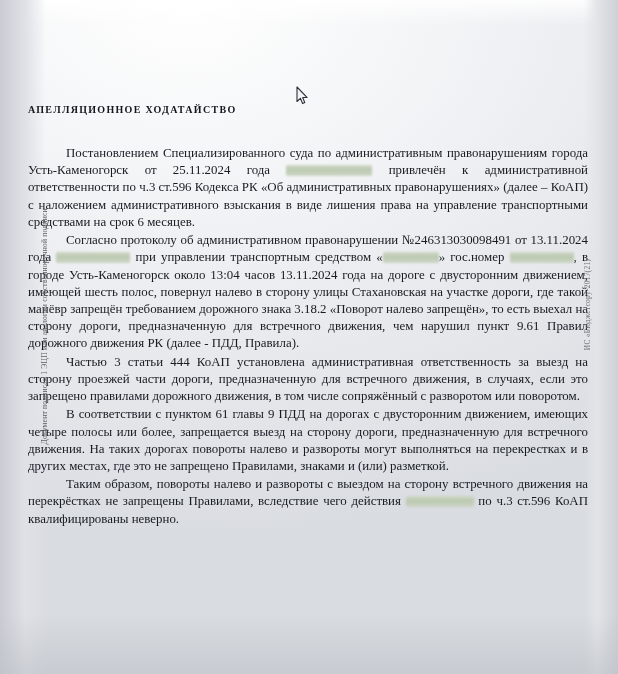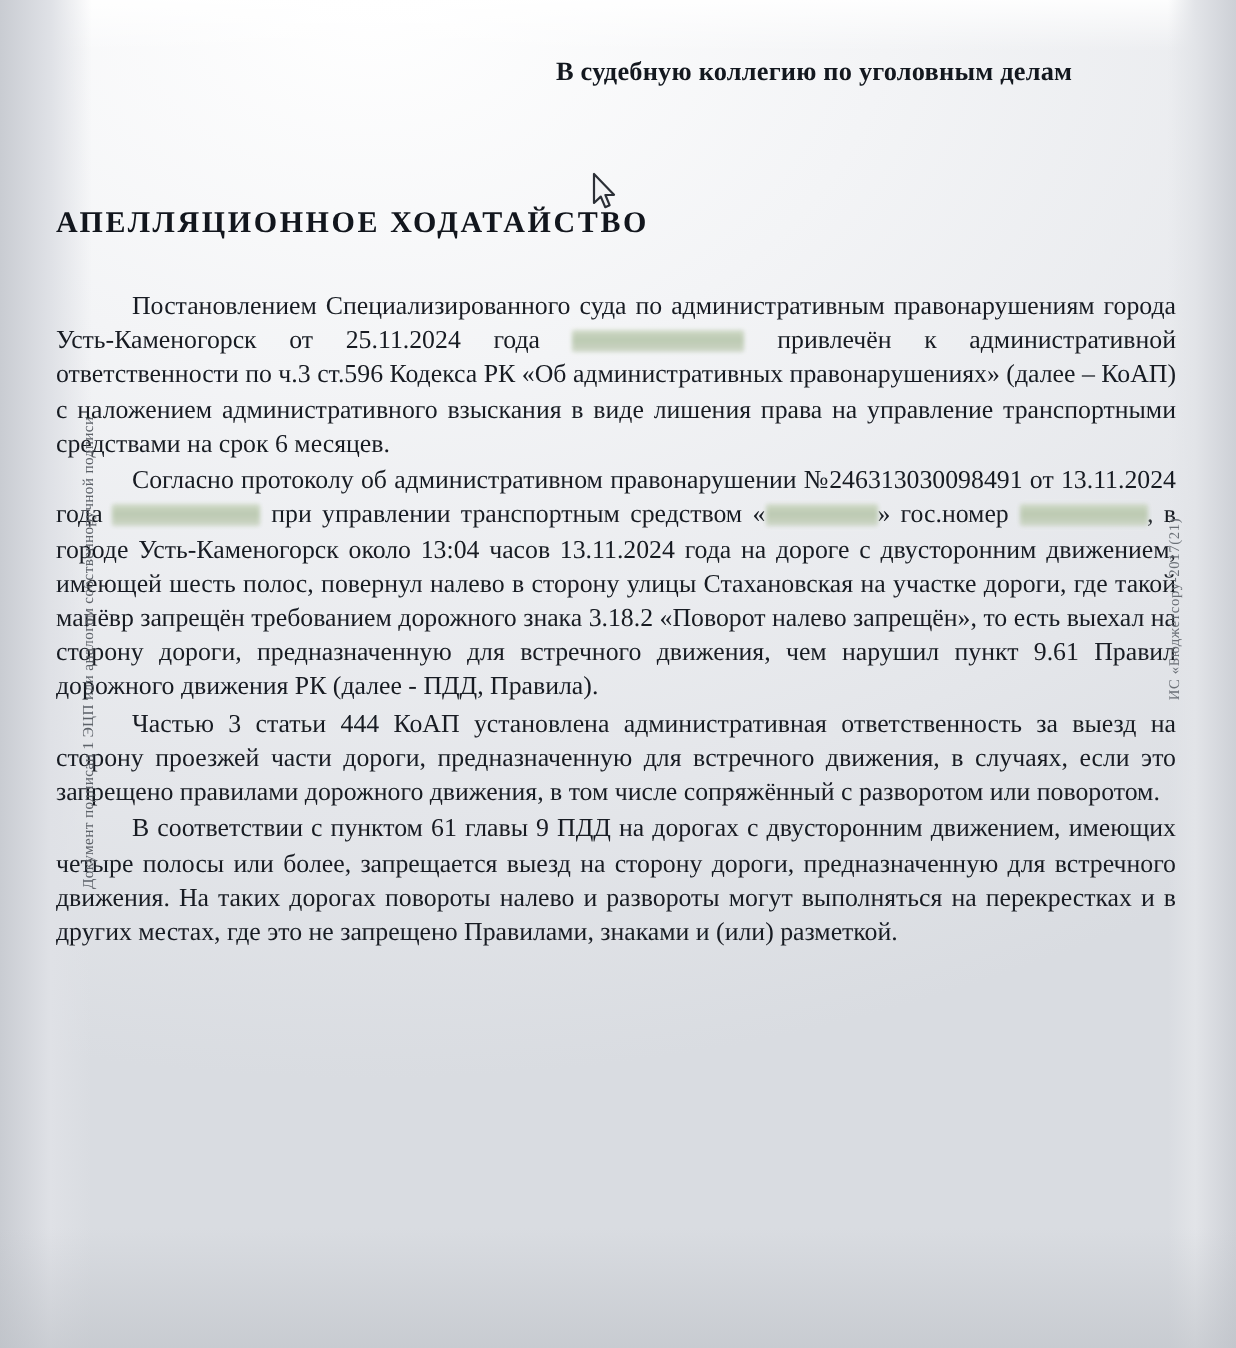--- a/index.html
+++ b/index.html
@@ -59,21 +59,21 @@
     font-weight: bold;
     line-height: 1.32;
     color: #13181f;
     letter-spacing: 0.1px;
   }
 
   .doc-title {
     position: absolute;
     left: 28px;
     top: 104px;
-    font-size: 15px;
+    font-size: 10px;
     font-weight: bold;
     letter-spacing: 1.3px;
     color: #12161d;
   }
 
   .body {
     position: absolute;
     left: 28px;
     top: 145px;
     width: 560px;
@@ -149,30 +149,30 @@
 <div id="page">
   <div id="paper"></div>
   <div id="shade-top"></div>
   <div id="shade-left"></div>
   <div id="shade-right"></div>
   <div id="shade-bottom"></div>
 
   <div class="doc">
 
     <div class="addressee">
-      <div>В судебную коллегию по уголовным делам</div>
     </div>
 
     <div class="doc-title">АПЕЛЛЯЦИОННОЕ ХОДАТАЙСТВО</div>
 
     <div class="body" id="body-text">
         <p>Постановлением Специализированного суда по административным правонарушениям города Усть-Каменогорск от 25.11.2024 года <span class="redact w2"></span> привлечён к административной ответственности по ч.3 ст.596 Кодекса РК «Об административных правонарушениях» (далее – КоАП) с наложением административного взыскания в виде лишения права на управление транспортными средствами на срок 6 месяцев.</p>
         <p>Согласно протоколу об административном правонарушении №246313030098491 от 13.11.2024 года <span class="redact w3"></span> при управлении транспортным средством «<span class="redact w1"></span>» гос.номер <span class="redact w4"></span>, в городе Усть-Каменогорск около 13:04 часов 13.11.2024 года на дороге с двусторонним движением, имеющей шесть полос, повернул налево в сторону улицы Стахановская на участке дороги, где такой манёвр запрещён требованием дорожного знака 3.18.2 «Поворот налево запрещён», то есть выехал на сторону дороги, предназначенную для встречного движения, чем нарушил пункт 9.61 Правил дорожного движения РК (далее - ПДД, Правила).</p>
         <p>Частью 3 статьи 444 КоАП установлена административная ответственность за выезд на сторону проезжей части дороги, предназначенную для встречного движения, в случаях, если это запрещено правилами дорожного движения, в том числе сопряжённый с разворотом или поворотом.</p>
         <p>В соответствии с пунктом 61 главы 9 ПДД на дорогах с двусторонним движением, имеющих четыре полосы или более, запрещается выезд на сторону дороги, предназначенную для встречного движения. На таких дорогах повороты налево и развороты могут выполняться на перекрестках и в других местах, где это не запрещено Правилами, знаками и (или) разметкой.</p>
+        <p>Таким образом, повороты налево и развороты с выездом на сторону встречного движения на перекрёстках не запрещены Правилами, вследствие чего действия <span class="redact w5"></span> по ч.3 ст.596 КоАП квалифицированы неверно.</p>
       </div>
 
     <div class="vertical-left">Документ подписан 1 ЭЦП или аналогом собственноручной подписи</div>
     <div class="vertical-right">ИС «Бюджетсору-2017(21)</div>
   </div>
 
   <svg id="cursor" viewBox="0 0 12 19" style="left: 296px; top: 86px;">
     <path d="M1,1 L1,15.5 L4.4,12.3 L6.6,17.6 L8.8,16.6 L6.7,11.5 L11,11.4 Z" fill="#f2f3f5" stroke="#2b2f36" stroke-width="1.1" stroke-linejoin="round"></path>
   </svg>
 </div>

